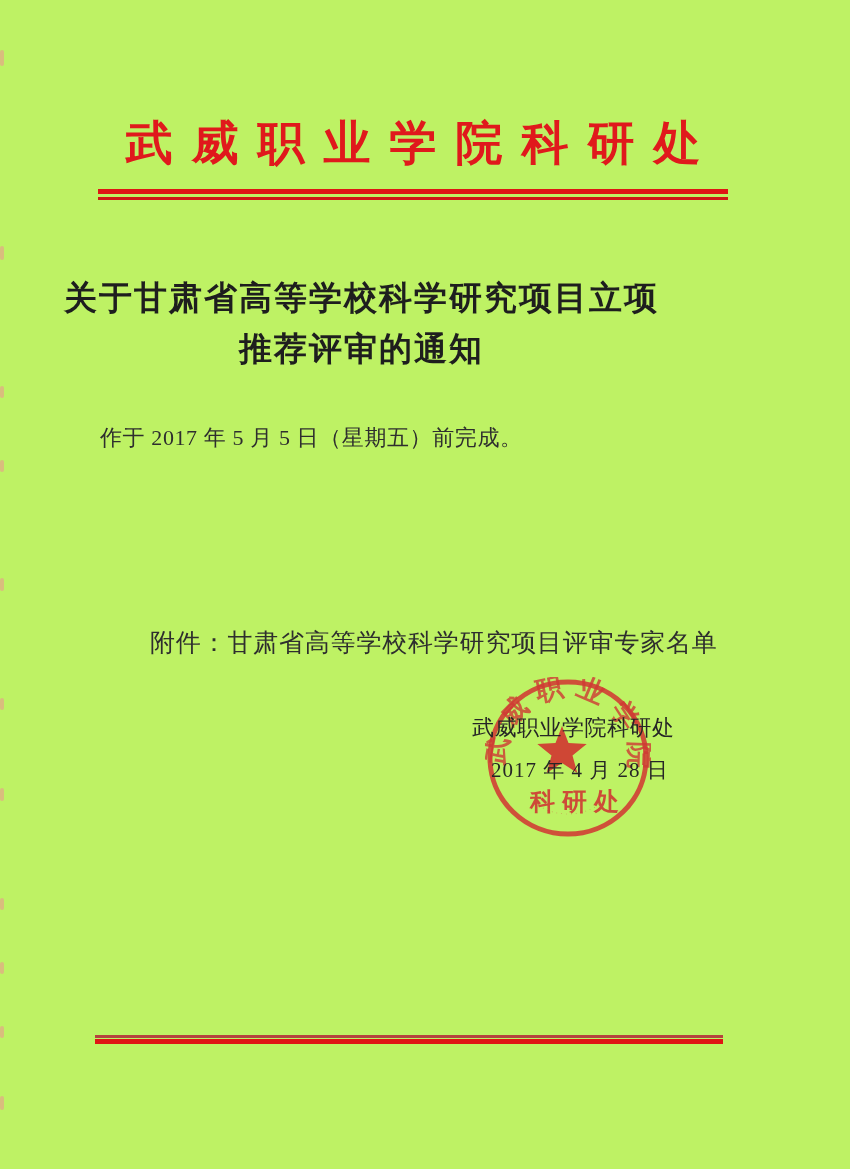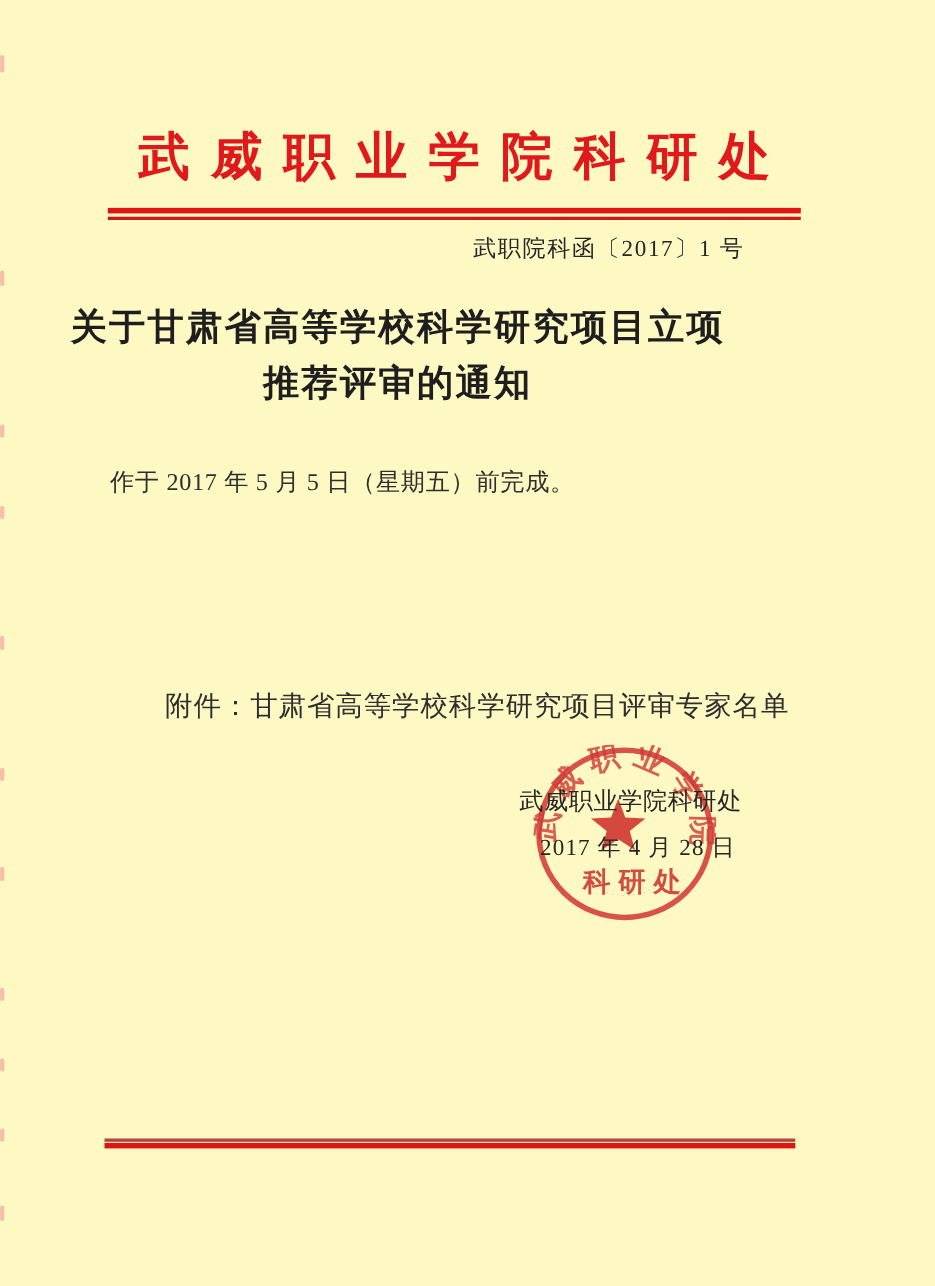--- a/index.html
+++ b/index.html
@@ -11,21 +11,21 @@
     width: 850px;
     height: 1169px;
     position: relative;
     overflow: hidden;
     font-family: "Liberation Serif", "DejaVu Serif", serif;
     color: #2b2b2b;
   }
   .page {
     position: absolute;
     inset: 0;
-    background: #fef9c3;
+    background: #bef264;
   }
 
   
   .letterhead {
     position: absolute;
     top: 108px;
     left: 98px;
     width: 630px;
     line-height: 70px;
     text-align: center;
@@ -155,21 +155,20 @@
   <div class="edge-mark" style="top:1026px;height:12px;"></div>
   <div class="edge-mark" style="top:1096px;height:14px;"></div>
 
   <div class="letterhead">武威职业学院科研处</div>
 
   <div class="double-rule header-rule">
     <div class="line-a"></div>
     <div class="line-b"></div>
   </div>
 
-  <div class="doc-number">武职院科函〔2017〕1 号</div>
 
   <div class="doc-title">
     <div>关于甘肃省高等学校科学研究项目立项</div>
     <div>推荐评审的通知</div>
   </div>
 
   <div class="body-text">
     <div>作于 2017 年 5 月 5 日（星期五）前完成。</div>
   </div>
 

